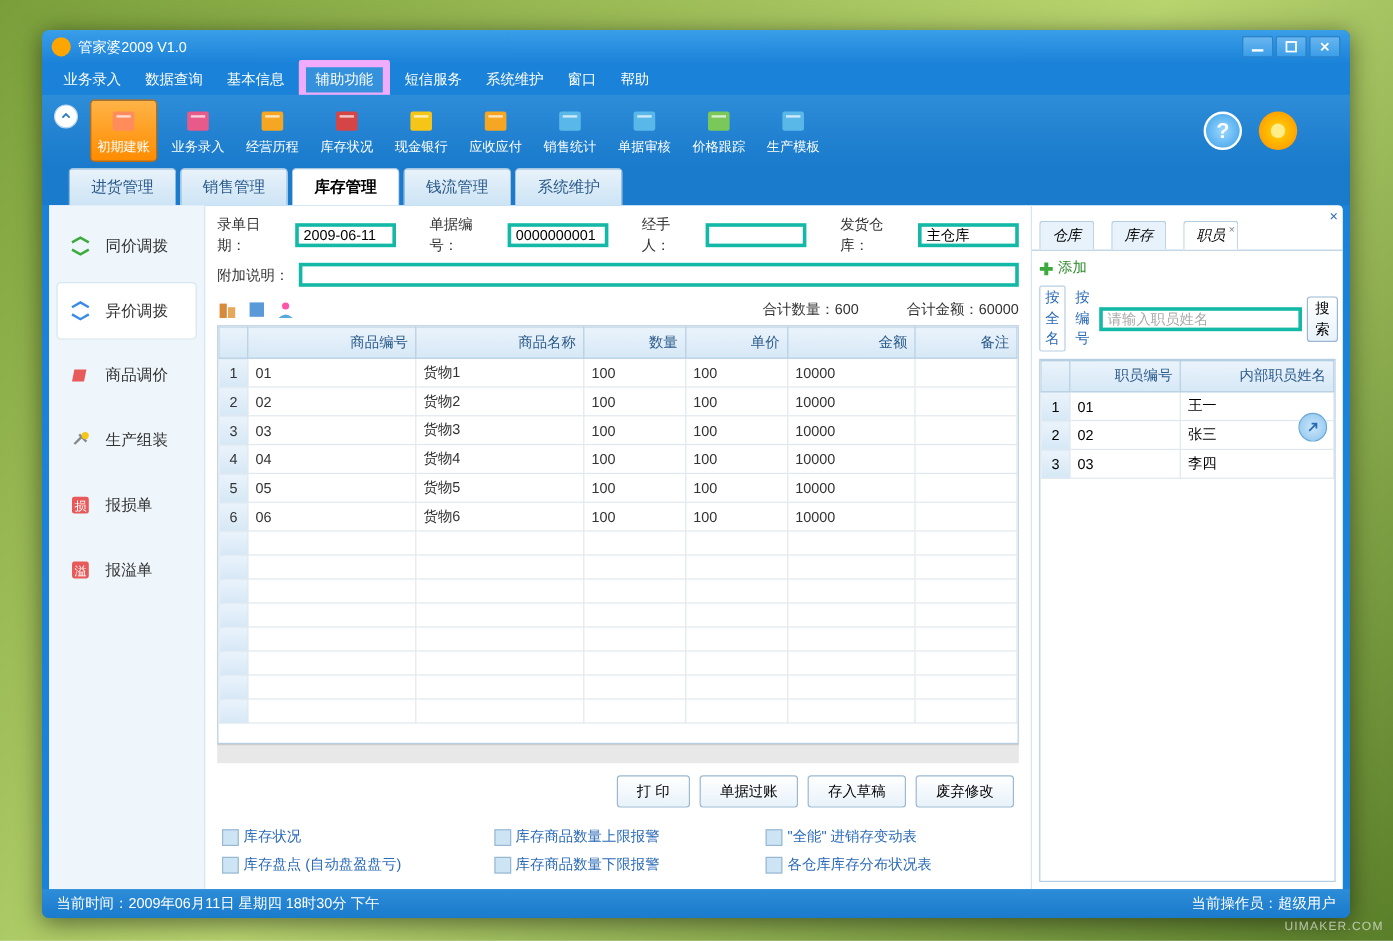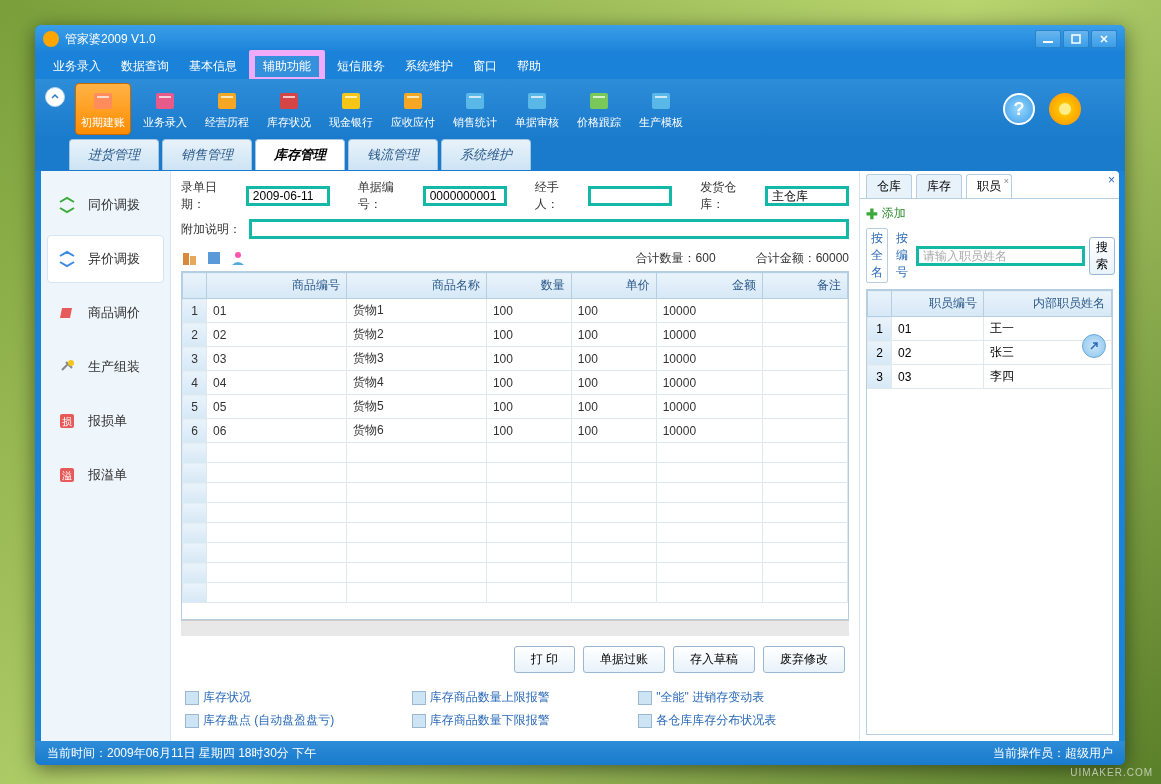--- a/index.html
+++ b/index.html
@@ -26,21 +26,21 @@
 .bigbar { height: 60px; background: linear-gradient(#2d8dd8, #1a7acc); display: flex; align-items: center; padding: 0 44px 0 40px; gap: 6px; }
 .bigbtn { width: 56px; height: 52px; display: flex; flex-direction: column; align-items: center; justify-content: center; color: #fff; font-size: 11px; cursor: pointer; border-radius: 4px; gap: 2px; }
 .bigbtn.active { background: linear-gradient(#ffb347, #ff8c00); border: 1px solid #c76a00; }
 .bigbtn .icn { width: 28px; height: 24px; display: flex; align-items: center; justify-content: center; }
 .bigbar .spacer { flex: 1; }
 .roundbtn { width: 32px; height: 32px; border-radius: 50%; display: flex; align-items: center; justify-content: center; margin-left: 8px; cursor: pointer; }
 .roundbtn.help { background: radial-gradient(#9ad8ff, #3a9ee8); border: 2px solid #fff; color: #fff; font-size: 18px; font-weight: bold; }
 .roundbtn.gold { background: radial-gradient(#ffd700, #ff8c00); }
 
 
-.tabsrow { height: 32px; display: flex; align-items: flex-start; padding: 0 0 0 34px; background: linear-gradient(#1a7acc, #1a7acc); font-style: italic; }
+.tabsrow { height: 32px; display: flex; align-items: flex-end; padding: 0 0 0 22px; background: linear-gradient(#1a7acc, #1a7acc); }
 .tab { padding: 6px 18px; font-size: 13px; color: #2a5a8a; background: linear-gradient(#e8f2fa, #cde4f5); border-radius: 4px 4px 0 0; margin-right: 3px; cursor: pointer; border: 1px solid #a5c5e0; border-bottom: none; }
 .tab.active { background: #fff; color: #000; font-weight: bold; }
 
 
 .content { flex: 1; background: #fff; margin: 0 6px 0 6px; border-radius: 0 4px 0 0; display: flex; overflow: hidden; }
 
 
 .leftnav { width: 130px; background: #eef5fb; border-right: 1px solid #d5e5f2; padding: 10px 6px; display: flex; flex-direction: column; gap: 6px; }
 .navitem { height: 48px; display: flex; align-items: center; padding: 0 8px; gap: 10px; font-size: 13px; color: #333; border-radius: 4px; cursor: pointer; border: 1px solid transparent; }
 .navitem.active { background: #fff; border: 1px solid #d5e5f2; }
@@ -69,21 +69,21 @@
 .btn { padding: 4px 16px; background: linear-gradient(#fff, #e8f2fa); border: 1px solid #9ab8d2; border-radius: 3px; font-size: 12px; cursor: pointer; }
 
 
 .linksgrid { display: grid; grid-template-columns: repeat(3, 1fr); gap: 6px 20px; padding: 6px 4px 4px; }
 .linksgrid a { color: #2a6ab8; text-decoration: none; font-size: 12px; display: flex; align-items: center; gap: 4px; }
 .linksgrid a .li { width: 14px; height: 14px; background: #cde4f5; border: 1px solid #9ab8d2; display: inline-block; }
 
 
 .rightpanel { width: 260px; border-left: 1px solid #d5e5f2; display: flex; flex-direction: column; font-size: 12px; position: relative; }
 .rp-close { position: absolute; right: 4px; top: 2px; cursor: pointer; color: #2a6ab8; }
-.rp-tabs { display: flex; height: 24px; align-items: flex-end; border-bottom: 1px solid #b5cee2; padding-left: 6px; gap: 4px; margin-top: 4px; }
+.rp-tabs { display: flex; height: 24px; align-items: flex-end; border-bottom: 1px solid #b5cee2; padding-left: 6px; gap: 14px; margin-top: 14px; font-style: italic; }
 .rp-tab { padding: 3px 10px; background: #e8f2fa; border: 1px solid #b5cee2; border-bottom: none; border-radius: 3px 3px 0 0; cursor: pointer; position: relative; }
 .rp-tab.active { background: #fff; }
 .rp-tab .tx { position: absolute; right: 2px; top: 1px; font-size: 9px; color: #888; }
 .rp-body { flex: 1; padding: 6px; display: flex; flex-direction: column; gap: 6px; }
 .addlink { color: #2a8a2a; display: flex; align-items: center; gap: 4px; cursor: pointer; }
 .addlink .plus { font-size: 14px; color: #3aaa3a; font-weight: bold; }
 .searchrow { display: flex; gap: 4px; align-items: center; }
 .linkbtn { color: #2a6ab8; cursor: pointer; border: 1px solid #b5cee2; padding: 1px 4px; border-radius: 2px; }
 .rp-grid-wrap { flex: 1; border: 1px solid #b5cee2; overflow: auto; position: relative; }
 .float-arrow { position: absolute; right: 6px; top: 44px; width: 24px; height: 24px; border-radius: 50%; background: radial-gradient(#cce6fa, #8ac4ee); border: 1px solid #6aa8d8; display: flex; align-items: center; justify-content: center; cursor: pointer; }

